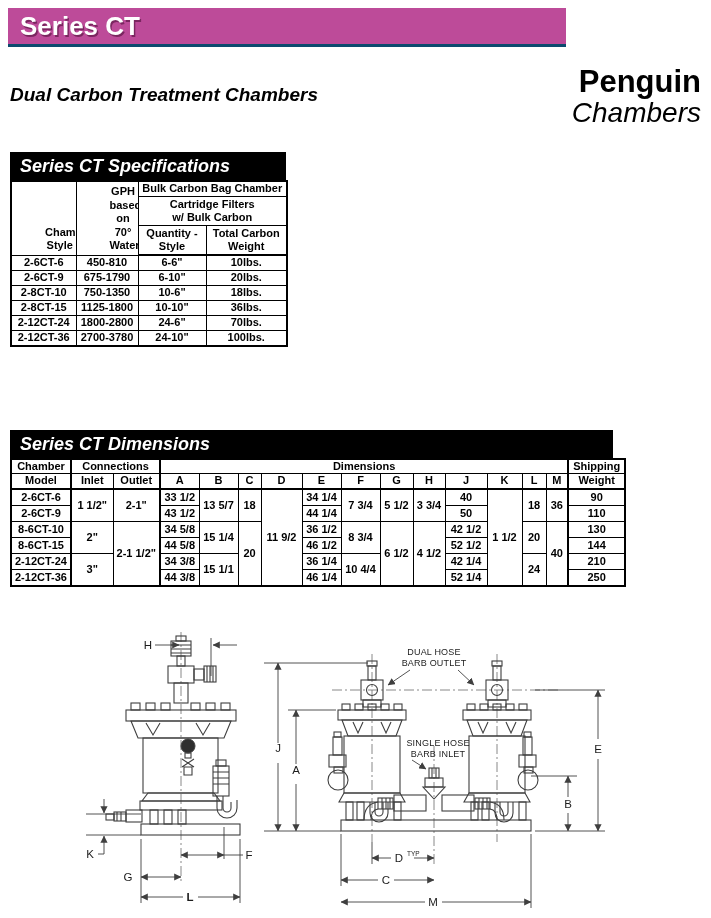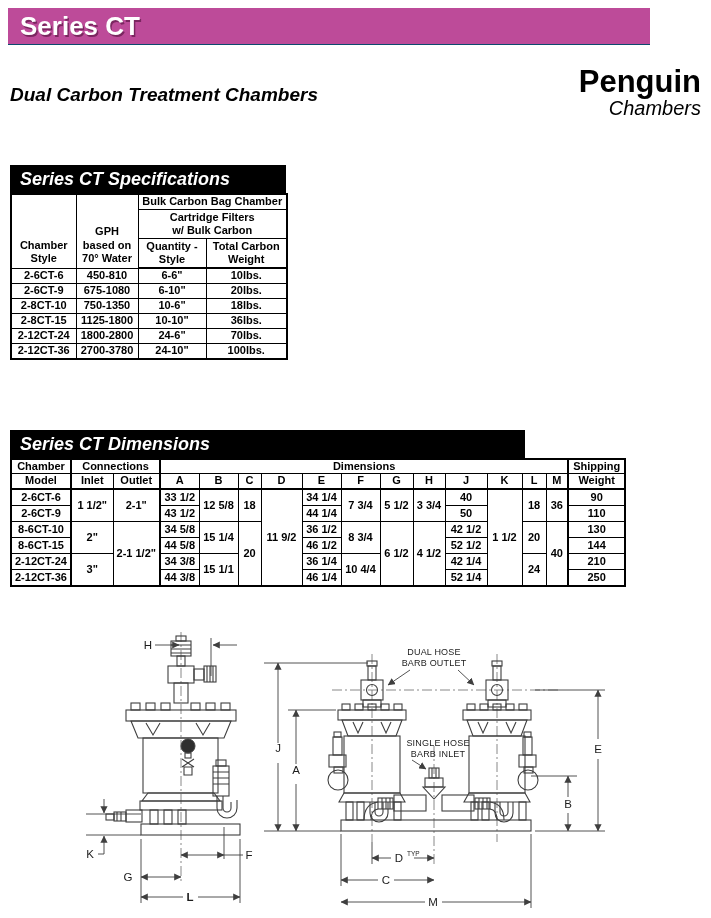--- a/index.html
+++ b/index.html
@@ -1,44 +1,44 @@
 <!DOCTYPE html>
 <html><head>
 <meta charset="utf-8">
 <style>
   html,body{margin:0;padding:0;}
   body{width:711px;height:918px;position:relative;background:#fff;
        font-family:"Liberation Sans",sans-serif;color:#000;overflow:hidden;}
 
-  .banner{position:absolute;left:8px;top:8px;width:642px;height:36px;
-          background:#bd4b99;border-bottom:1px solid #0c4a6e;}
+  .banner{position:absolute;left:8px;top:8px;width:558px;height:36px;
+          background:#bd4b99;border-bottom:3px solid #0c4a6e;}
   .banner .t{font-size:26px;font-weight:bold;color:#fff;padding:3px 0 0 12px;
              text-shadow:1.5px 1.5px 0 rgba(70,10,50,.55);}
 
   .subtitle{position:absolute;left:10px;top:84px;font-size:19px;font-weight:bold;
             font-style:italic;}
   .brand{position:absolute;right:10px;top:66px;text-align:right;line-height:1.04;}
   .brand .b1{font-size:31px;font-weight:bold;}
-  .brand .b2{font-size:20px;font-style:italic;}
+  .brand .b2{font-size:28px;font-style:italic;}
 
   .ttl{background:#000;color:#fff;font-style:italic;font-weight:bold;font-size:18px;
        padding:2px 8px 3px;box-sizing:border-box;border:2px solid #000;border-bottom:none;}
   table{border-collapse:collapse;table-layout:fixed;border:2px solid #000;background:#fff;}
   th,td{border:1px solid #000;font-size:11px;font-weight:bold;text-align:center;
         vertical-align:middle;padding:0 1px;line-height:1.22;overflow:hidden;}
 
   .spec-wrap{position:absolute;left:10px;top:152px;width:276px;}
-  .spec-wrap .ttl{width:276px;margin-top:13px;}
+  .spec-wrap .ttl{width:276px;}
   .spec-wrap table{width:276px;}
   .spec-wrap tbody td{height:14px;}
-  th.btm{vertical-align:bottom;padding-bottom:2px;}
+  th.btm{vertical-align:bottom;padding-bottom:2px;padding-left:33px;}
   tr.hdr2 th{border-bottom-width:2px;}
 
   .dims-wrap{position:absolute;left:10px;top:430px;width:614px;}
-  .dims-wrap .ttl{width:515px;}
+  .dims-wrap .ttl{width:603px;}
   .dims-wrap table{width:614px;}
   .dims-wrap thead th{height:12px;}
   .dims-wrap tbody td{height:15px;}
   .dims-wrap td.grp,.dims-wrap th.grp{border-left-width:2px;}
   .dims-wrap thead tr:last-child th{border-bottom-width:2px;}
 
   .diagram{position:absolute;left:0;top:618px;}
   .dwg{stroke:#3f3f3f;fill:none;stroke-width:1.1;}
   .dwgf{stroke:#3f3f3f;fill:#2e2e2e;stroke-width:1;}
   .dim{stroke:#3f3f3f;fill:none;stroke-width:0.9;}
@@ -102,21 +102,21 @@
     </thead>
     <tbody>
       <tr>
         <td>2-6CT-6</td>
           <td>450-810</td>
           <td>6-6"</td>
           <td>10lbs.</td>
       </tr>
       <tr>
         <td>2-6CT-9</td>
-          <td>675-1080</td>
+          <td>675-1790</td>
           <td>6-10"</td>
           <td>20lbs.</td>
       </tr>
       <tr>
         <td>2-8CT-10</td>
           <td>750-1350</td>
           <td>10-6"</td>
           <td>18lbs.</td>
       </tr>
       <tr>
@@ -187,21 +187,21 @@
         <th>M</th>
         <th class="grp">Weight</th>
       </tr>
     </thead>
     <tbody>
       <tr>
         <td>2-6CT-6</td>
         <td rowspan="2" class="grp">1 1/2"</td>
         <td rowspan="2">2-1"</td>
         <td class="grp">33 1/2</td>
-        <td rowspan="2">12 5/8</td>
+        <td rowspan="2">13 5/7</td>
         <td rowspan="2">18</td>
         <td rowspan="6">11 9/2</td>
         <td>34 1/4</td>
         <td rowspan="2">7 3/4</td>
         <td rowspan="2">5 1/2</td>
         <td rowspan="2">3 3/4</td>
         <td>40</td>
         <td rowspan="6">1 1/2</td>
         <td rowspan="2">18</td>
         <td rowspan="2">36</td>

